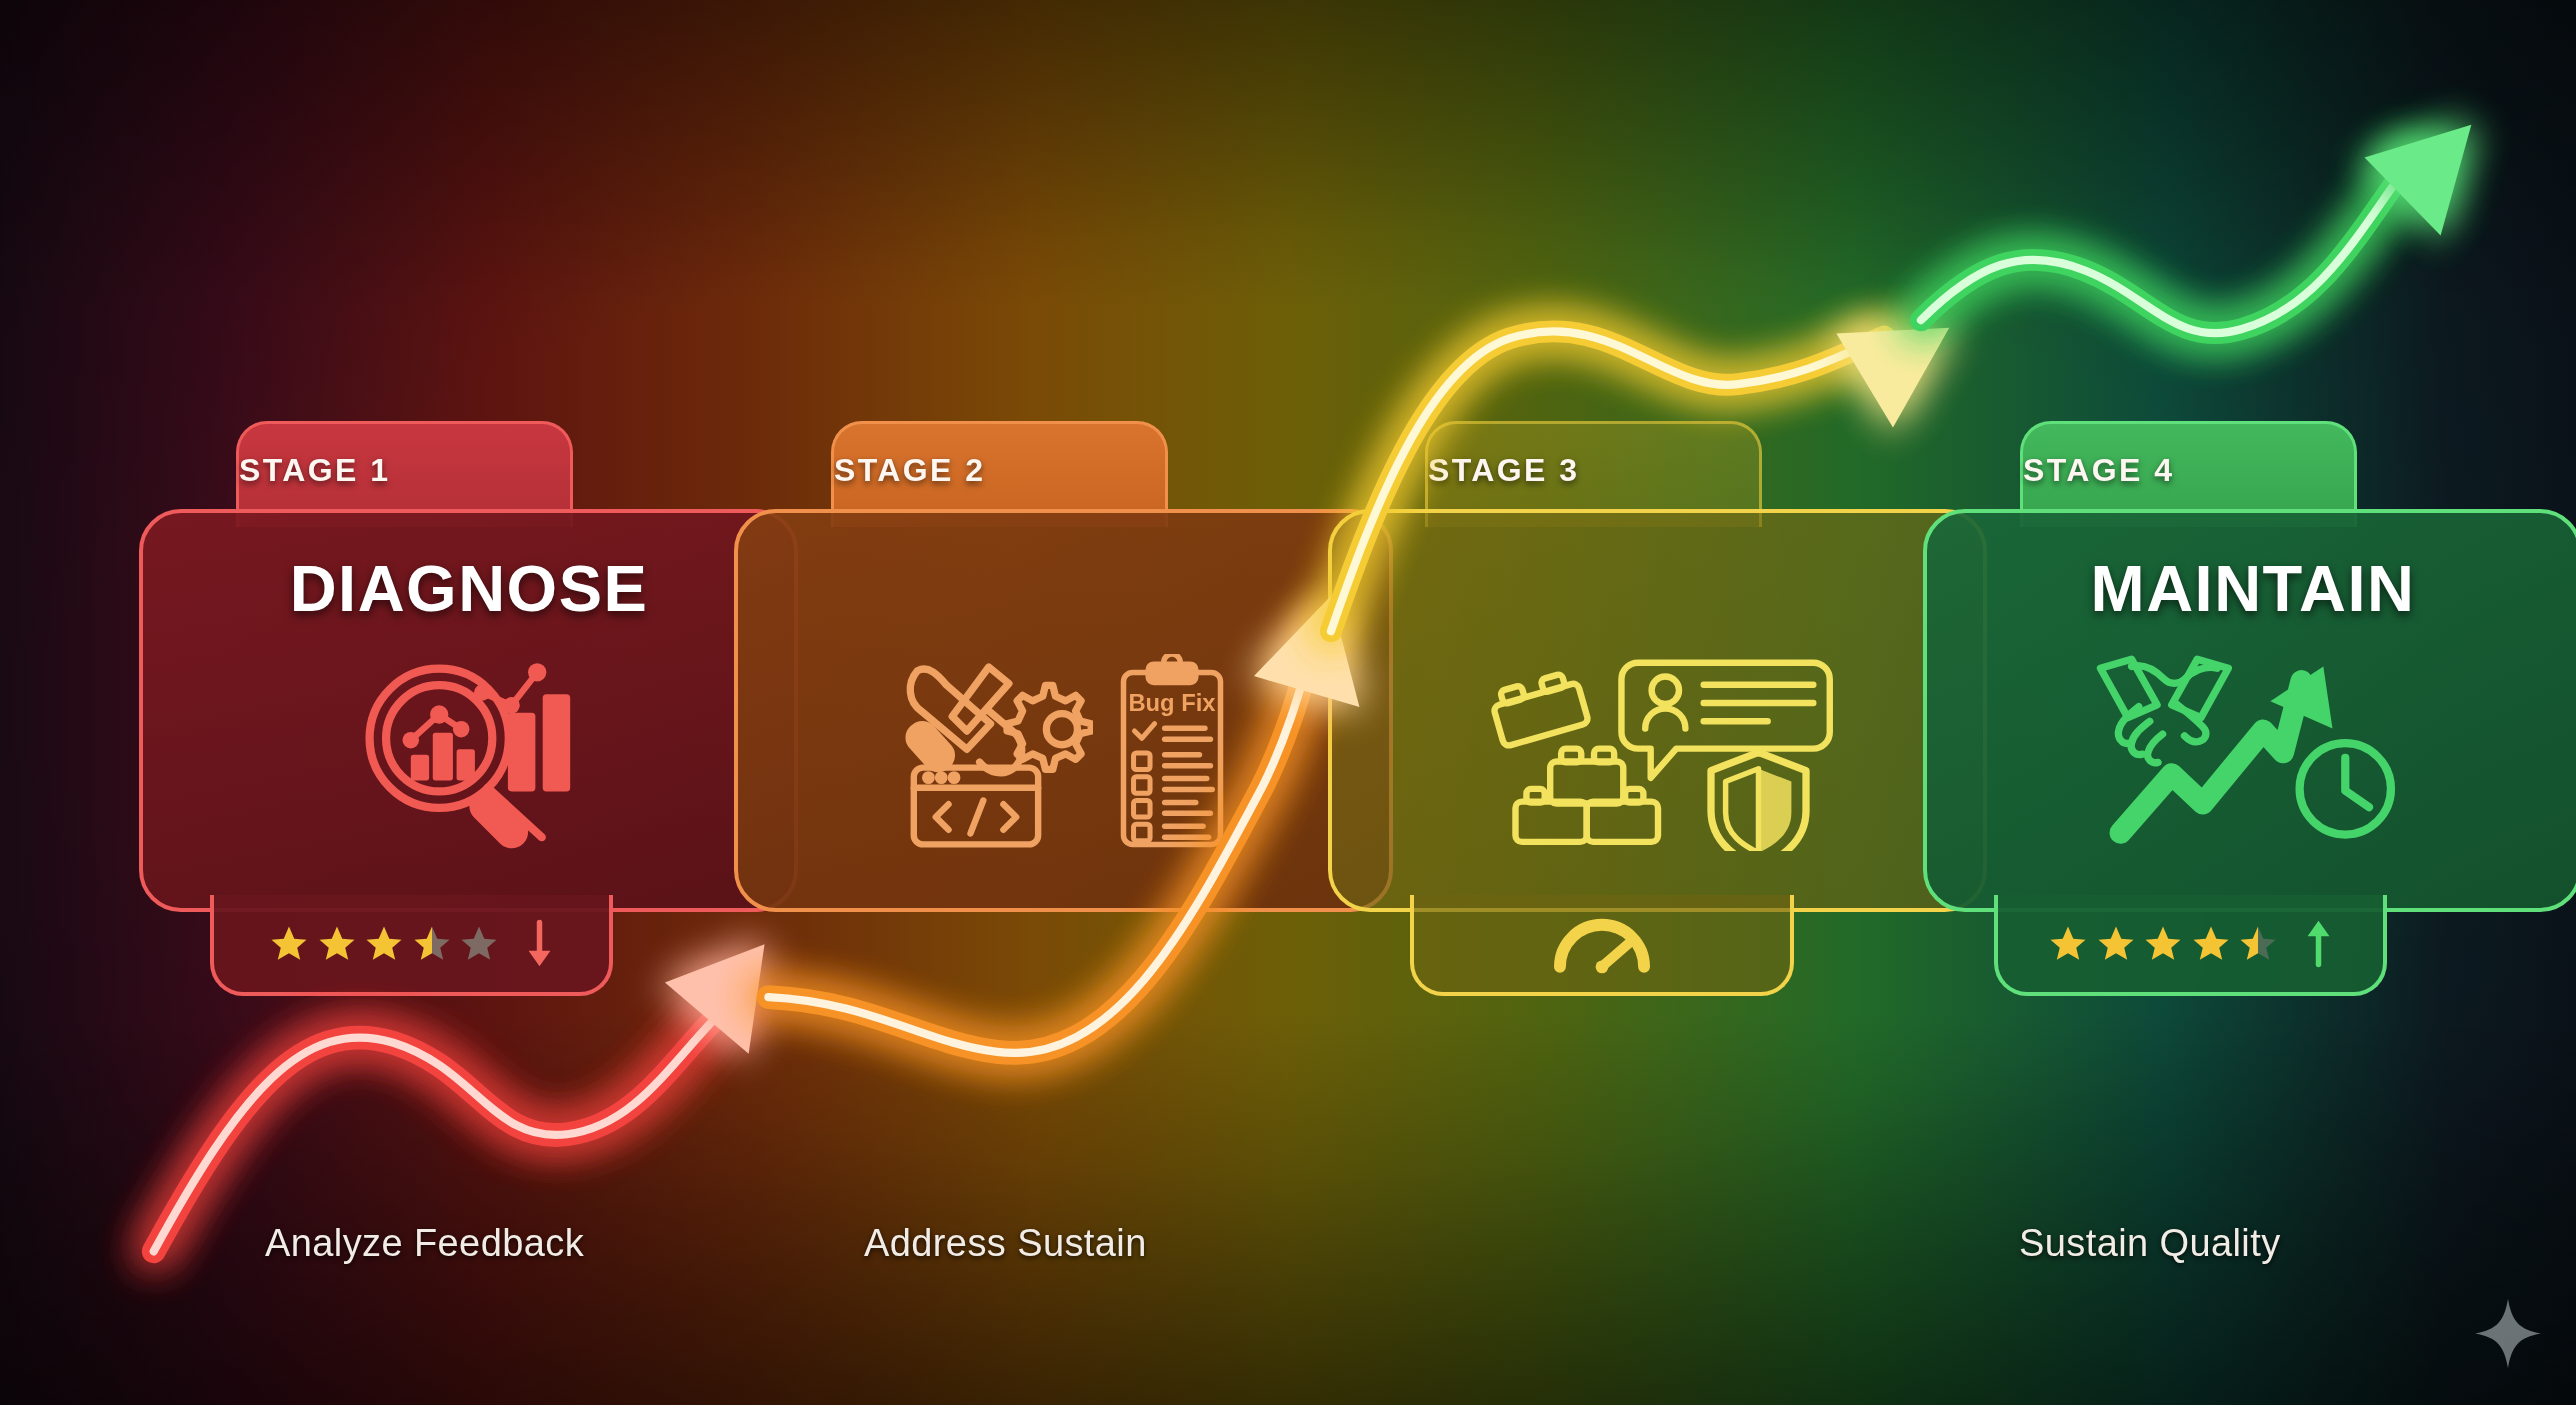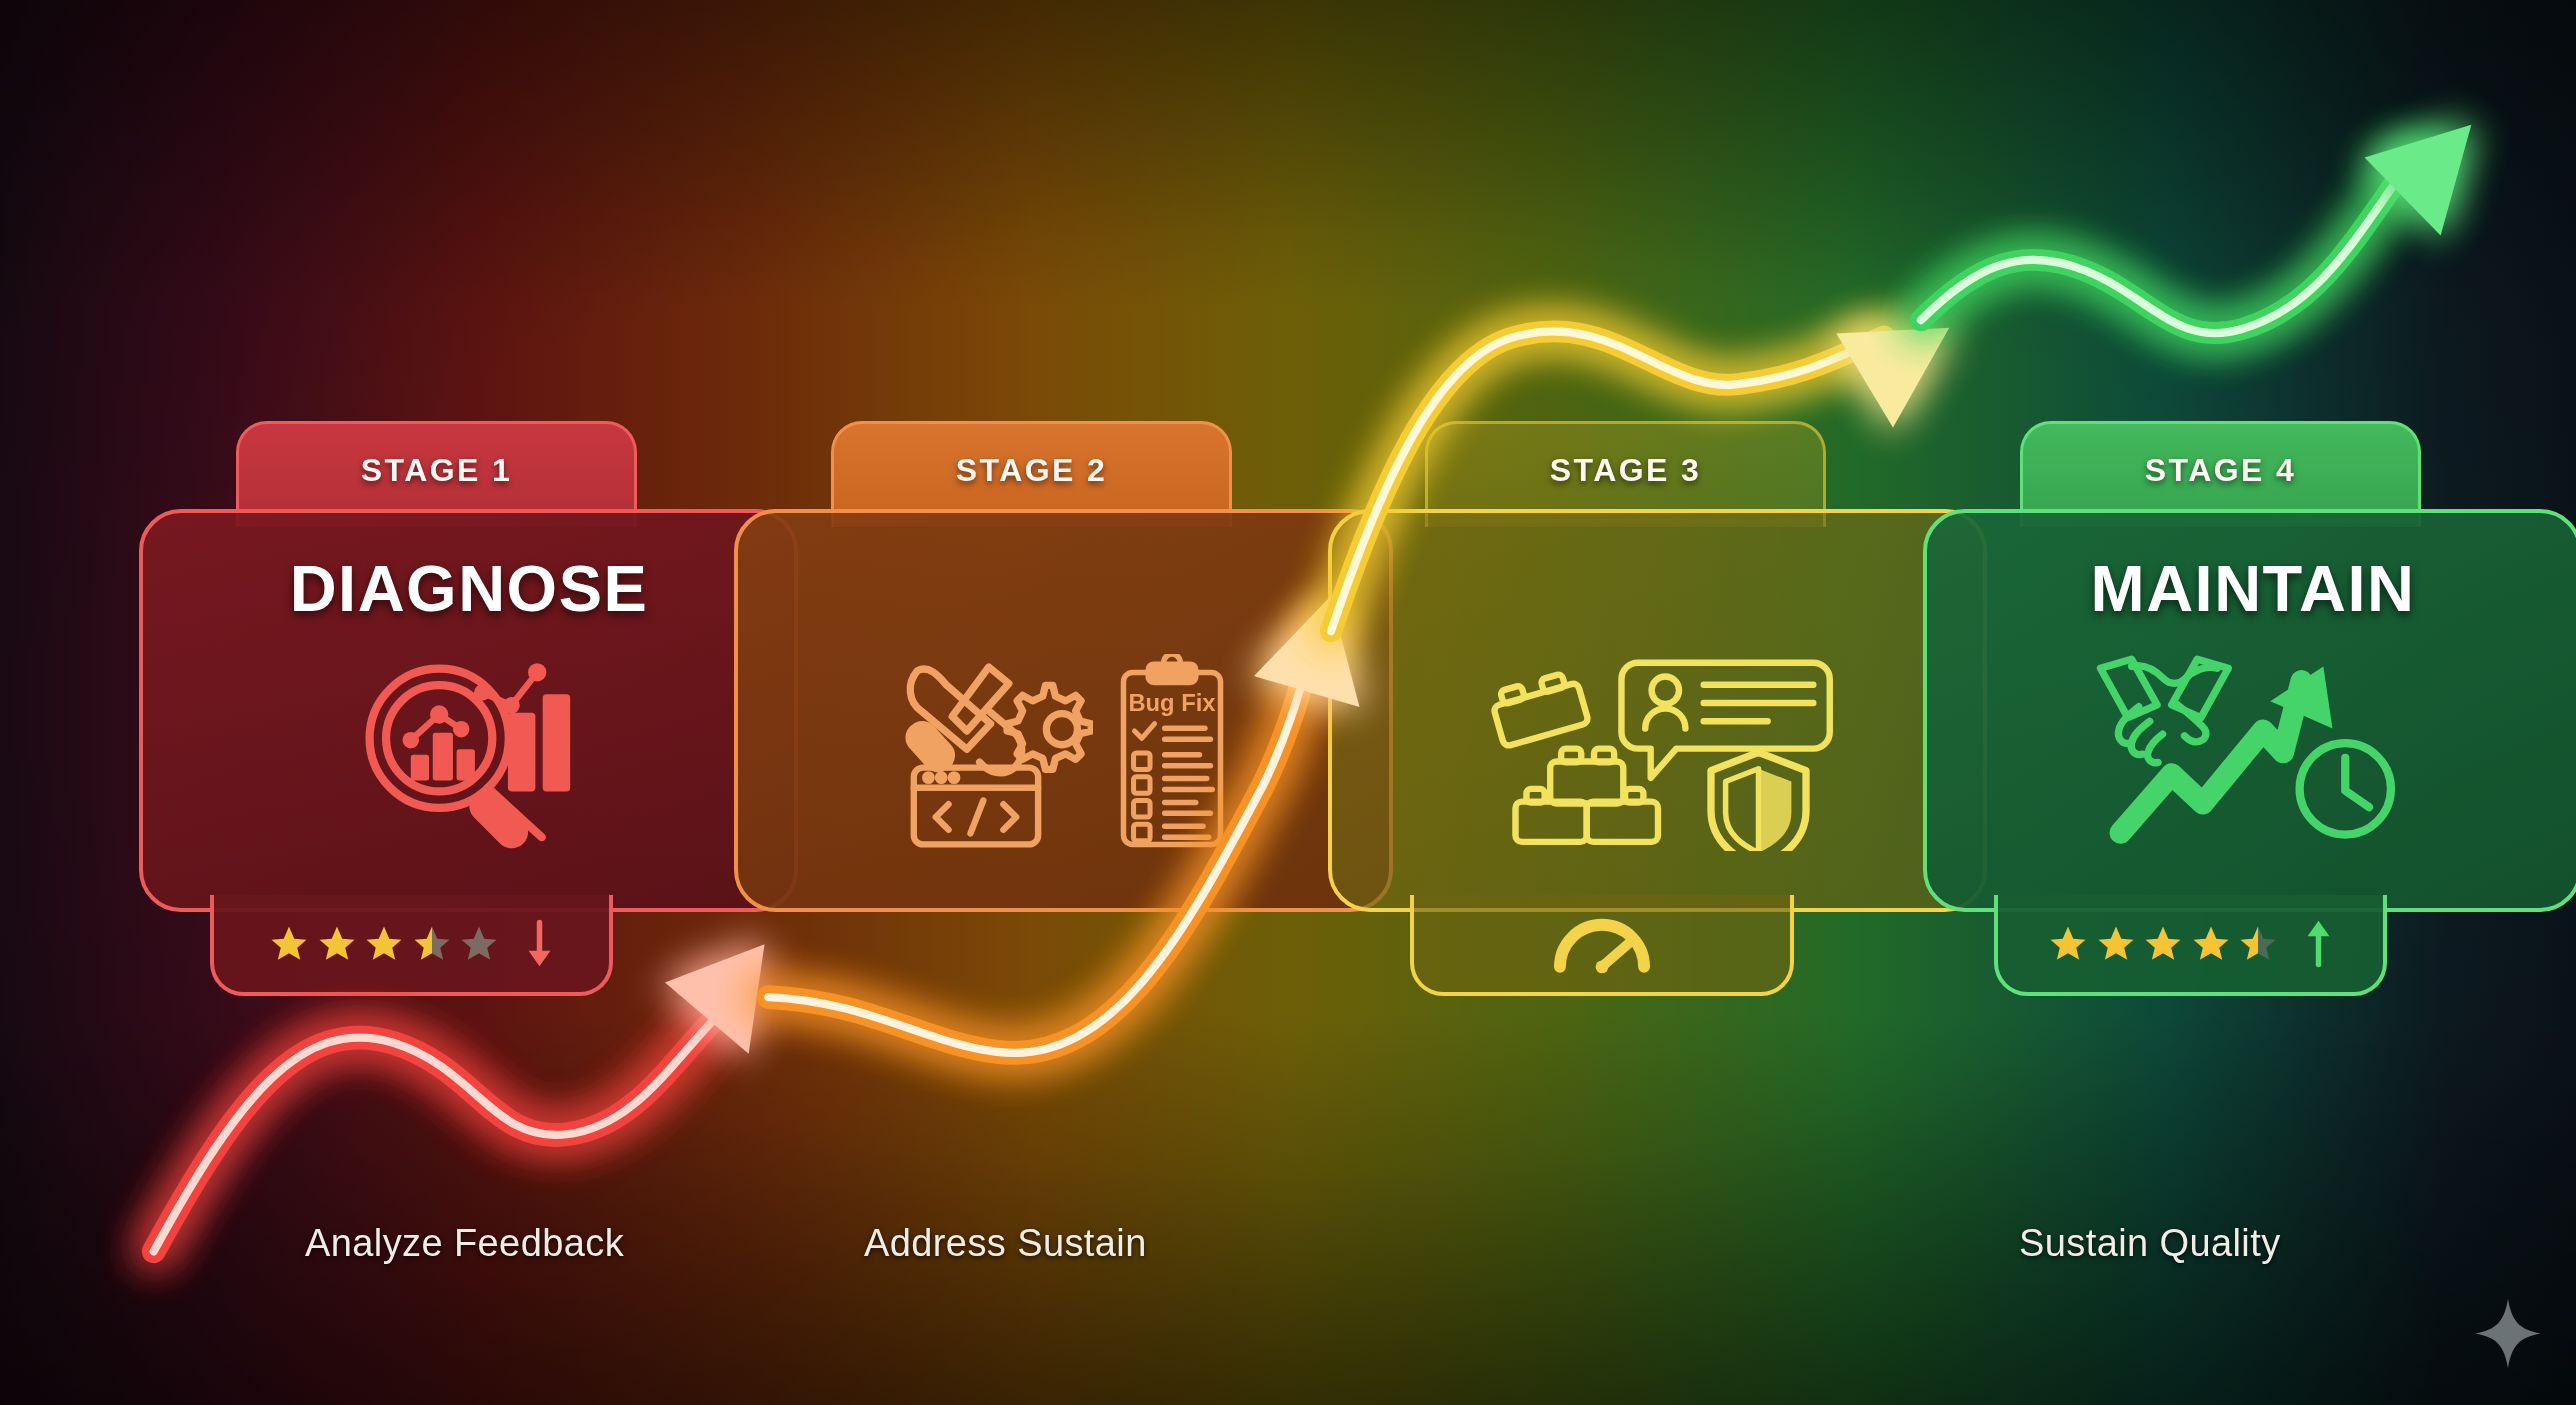--- a/index.html
+++ b/index.html
@@ -38,24 +38,24 @@
   #arrow-layer { z-index:40; }
   #arrow-under  { z-index:12; }
 
   
   #board { position:absolute; inset:0; z-index:25; }
 
   .stage { position:absolute; }
 
   .tab {
     position:absolute;
-    width:401px; height:106px;
+    width:337px; height:106px;
     left:97px; top:0;
     border-radius:31px 31px 0 0;
-    display:flex; align-items:center; justify-content:center;
+    display:flex; align-items:center; 
     padding-bottom:9.1px;
     font-size:32px; font-weight:700; letter-spacing:2.4px;
     color:#fdf6f1;
     text-shadow:0 2.7px 6.4px rgba(0,0,0,.55);
     border:3.7px solid;
     border-bottom:none;
   }
 
   .card {
     position:absolute;
@@ -463,21 +463,21 @@
     <path d="M2100 350 C 2160 290 2210 268 2280 296 C 2350 324 2380 380 2450 360 C 2540 334 2580 250 2640 170" fill="none" stroke="#3fd45f" stroke-width="24" stroke-linecap="round"></path>
     <path d="M2100 350 C 2160 290 2210 268 2280 296 C 2350 324 2380 380 2450 360 C 2540 334 2580 250 2640 170" fill="none" stroke="#d8ffd9" stroke-width="9" stroke-linecap="round"></path>
     <g>
       <polygon points="2666,120 2714,236 2596,220" fill="#58e077" transform="rotate(38 2660 180)" filter="url(#glowG)" opacity=".9"></polygon>
       <polygon points="2666,120 2714,236 2596,220" fill="#6bea89" transform="rotate(38 2660 180)"></polygon>
     </g>
   </g>
 </svg>
 
 <div id="captions">
-  <div class="caption" style="left:265px;margin-left:40px;">Analyze Feedback</div>
+  <div class="caption" style="left:265px;">Analyze Feedback</div>
   <div class="caption" style="left:864px;">Address Sustain</div>
   <div class="caption" style="left:2019px;">Sustain Quality</div>
 </div>
 
 <svg id="sparkle" width="70" height="73" viewBox="0 0 76 80">
   <path d="M38 2 C 42 26 50 36 74 40 C 50 44 42 54 38 78 C 34 54 26 44 2 40 C 26 36 34 26 38 2 Z" fill="#a9b2b5"></path>
 </svg>
 
 
 </body></html>

